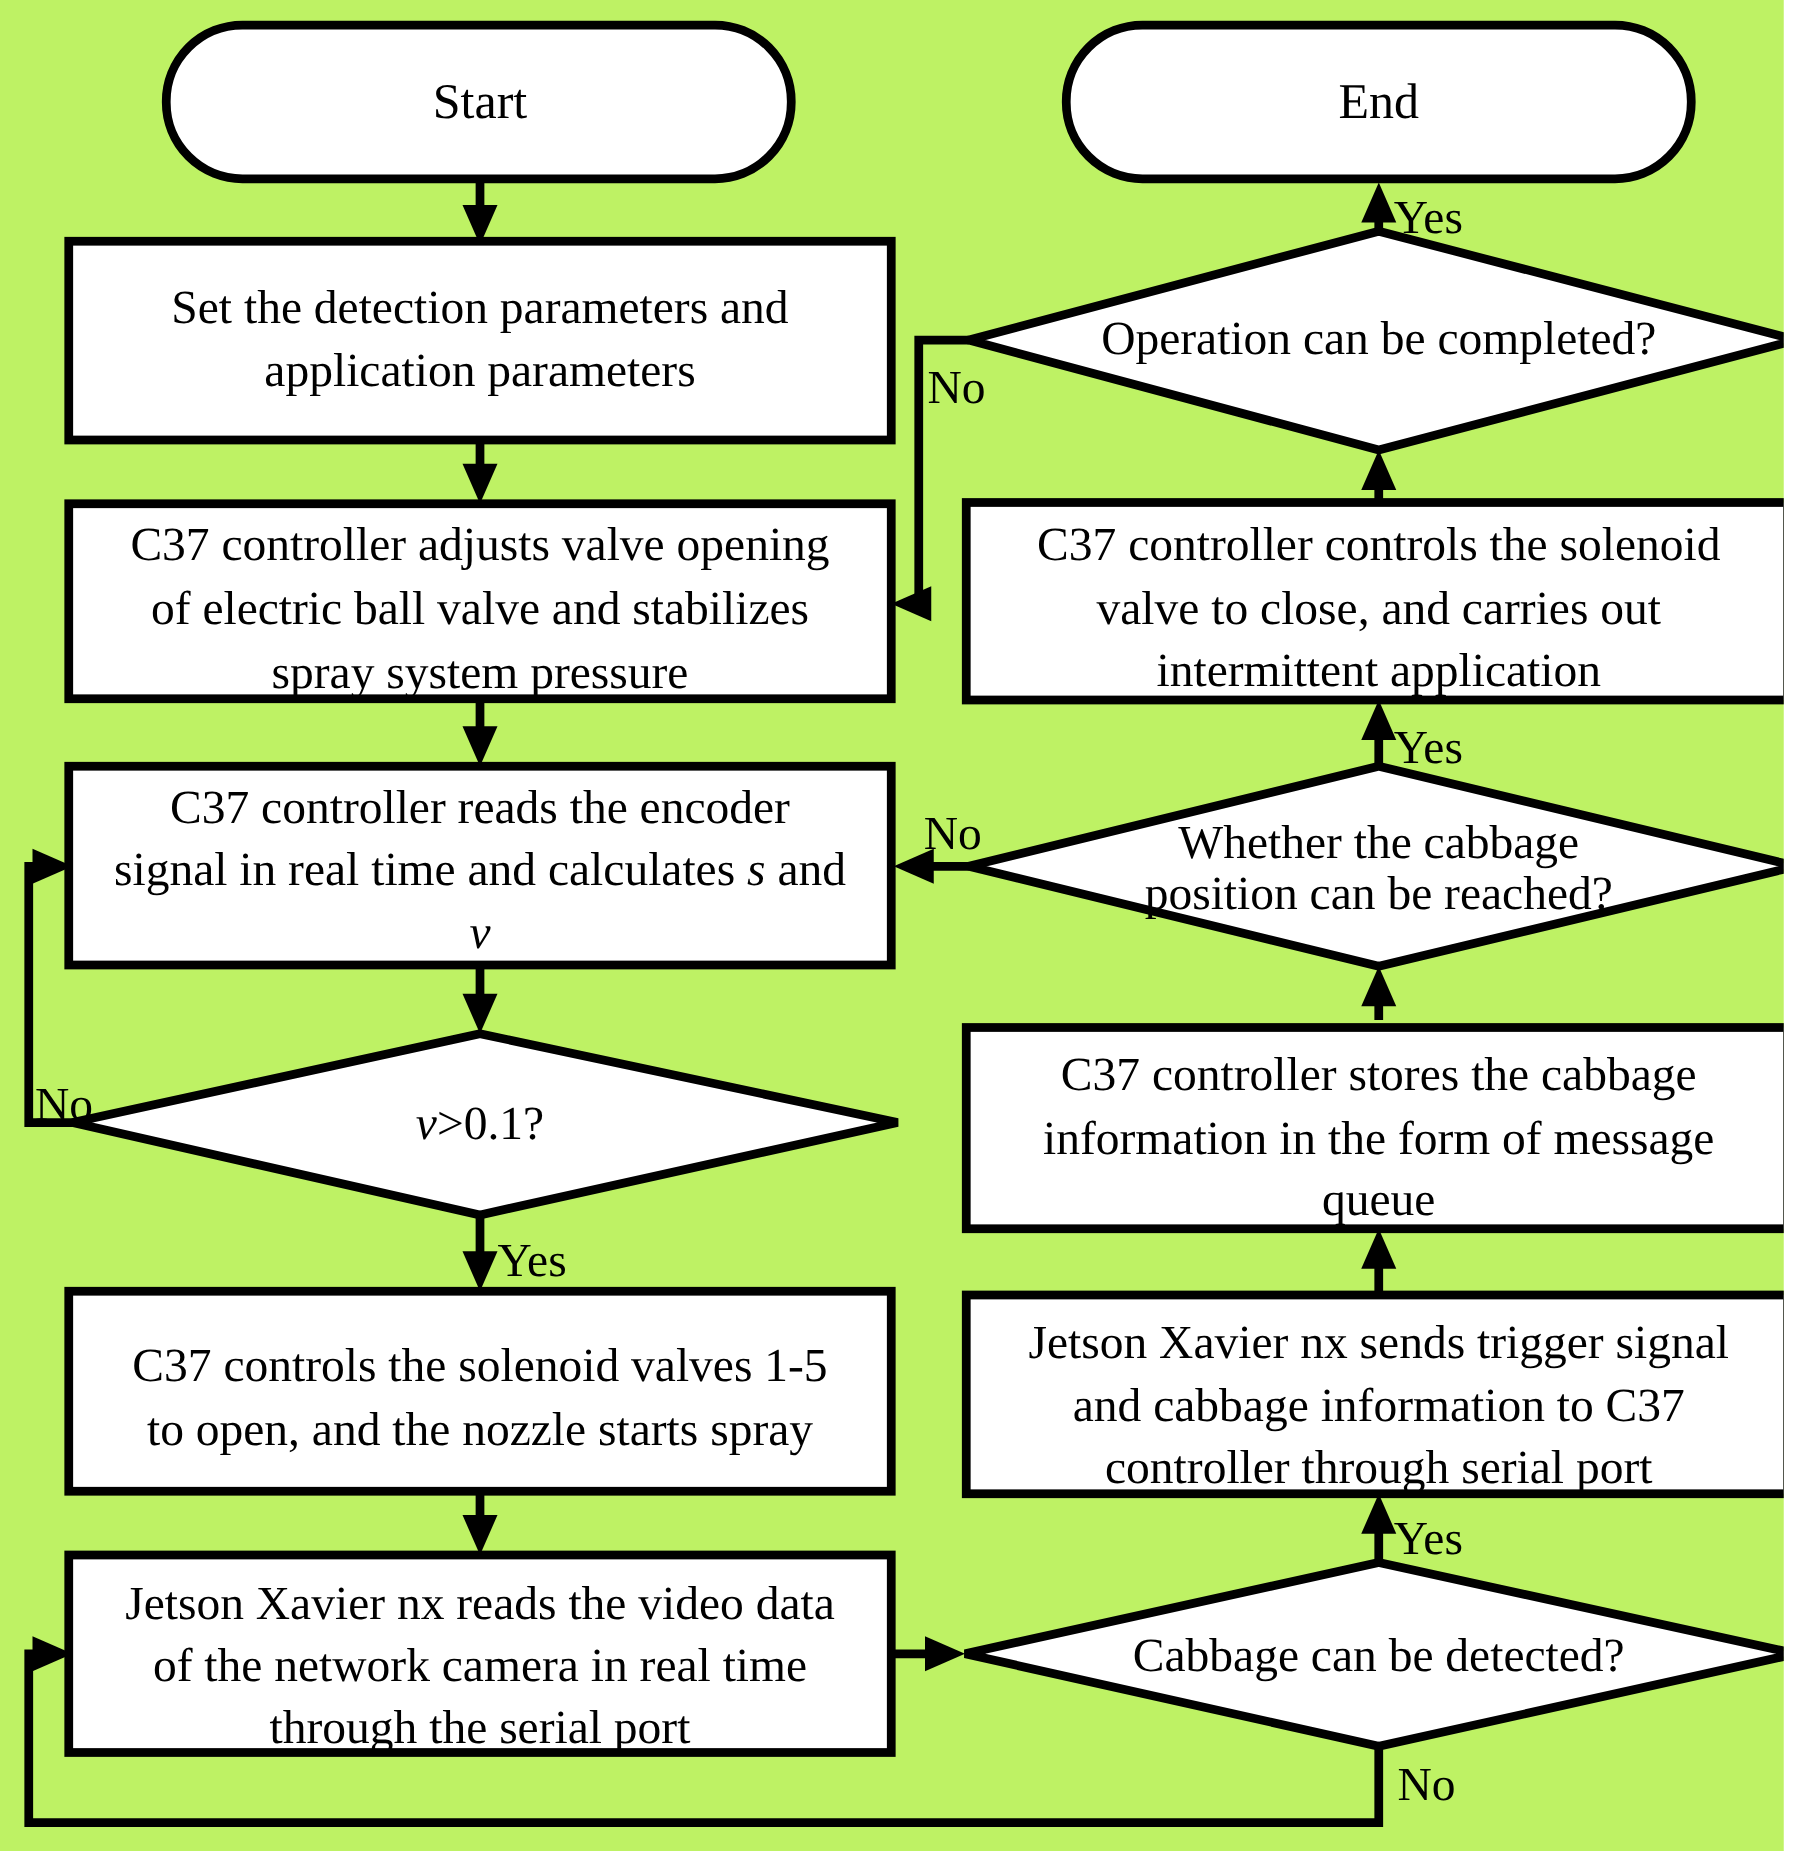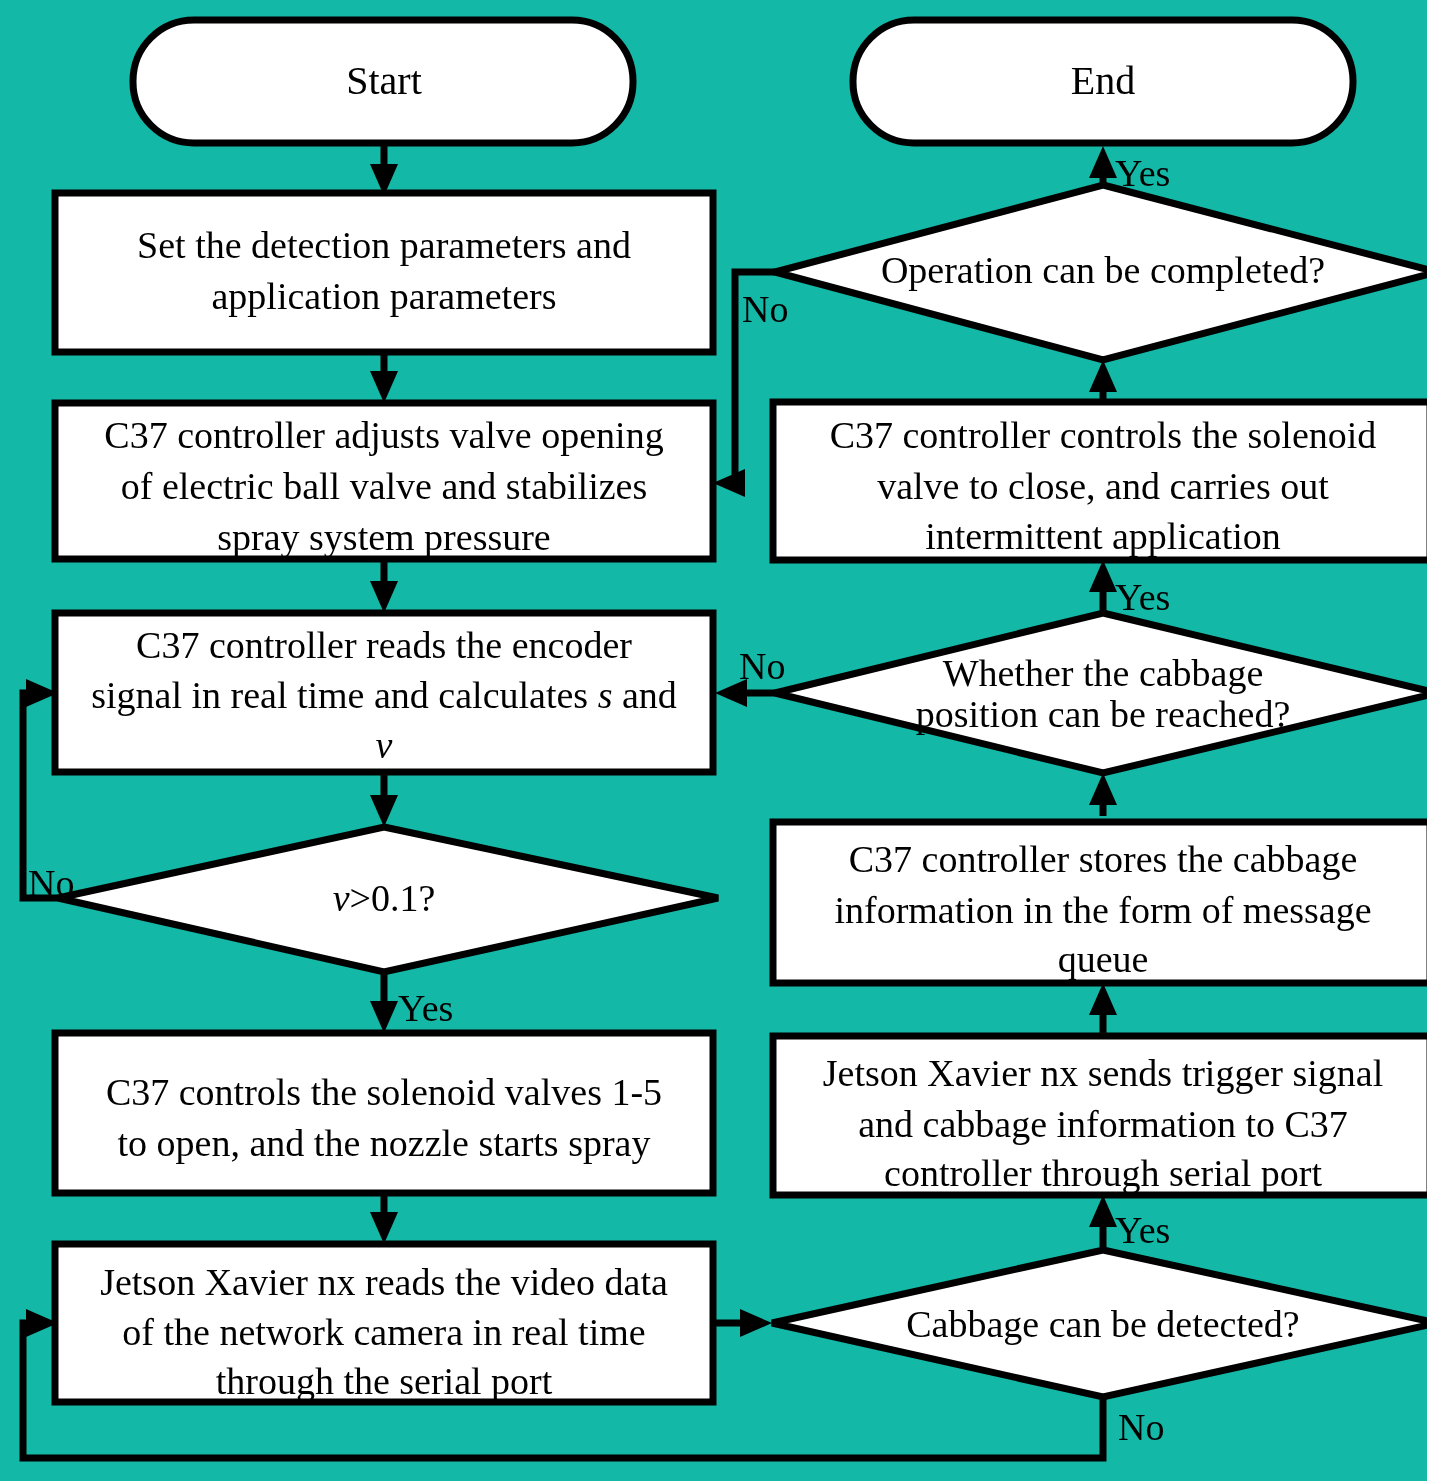--- a/index.html
+++ b/index.html
@@ -7,21 +7,21 @@
     padding: 0;
     background: #ffffff;
   }
   body {
     font-family: "Liberation Serif", "DejaVu Serif", serif;
   }
   #chart-root {
     position: relative;
     width: 1427px;
     height: 1481px;
-    background: #14b8a6;
+    background: #bef264;
     overflow: hidden;
   }
   svg.flow {
     display: block;
     width: 1453px;
     height: 1481px;
   }
   .shape {
     fill: #ffffff;
     stroke: #000000;

